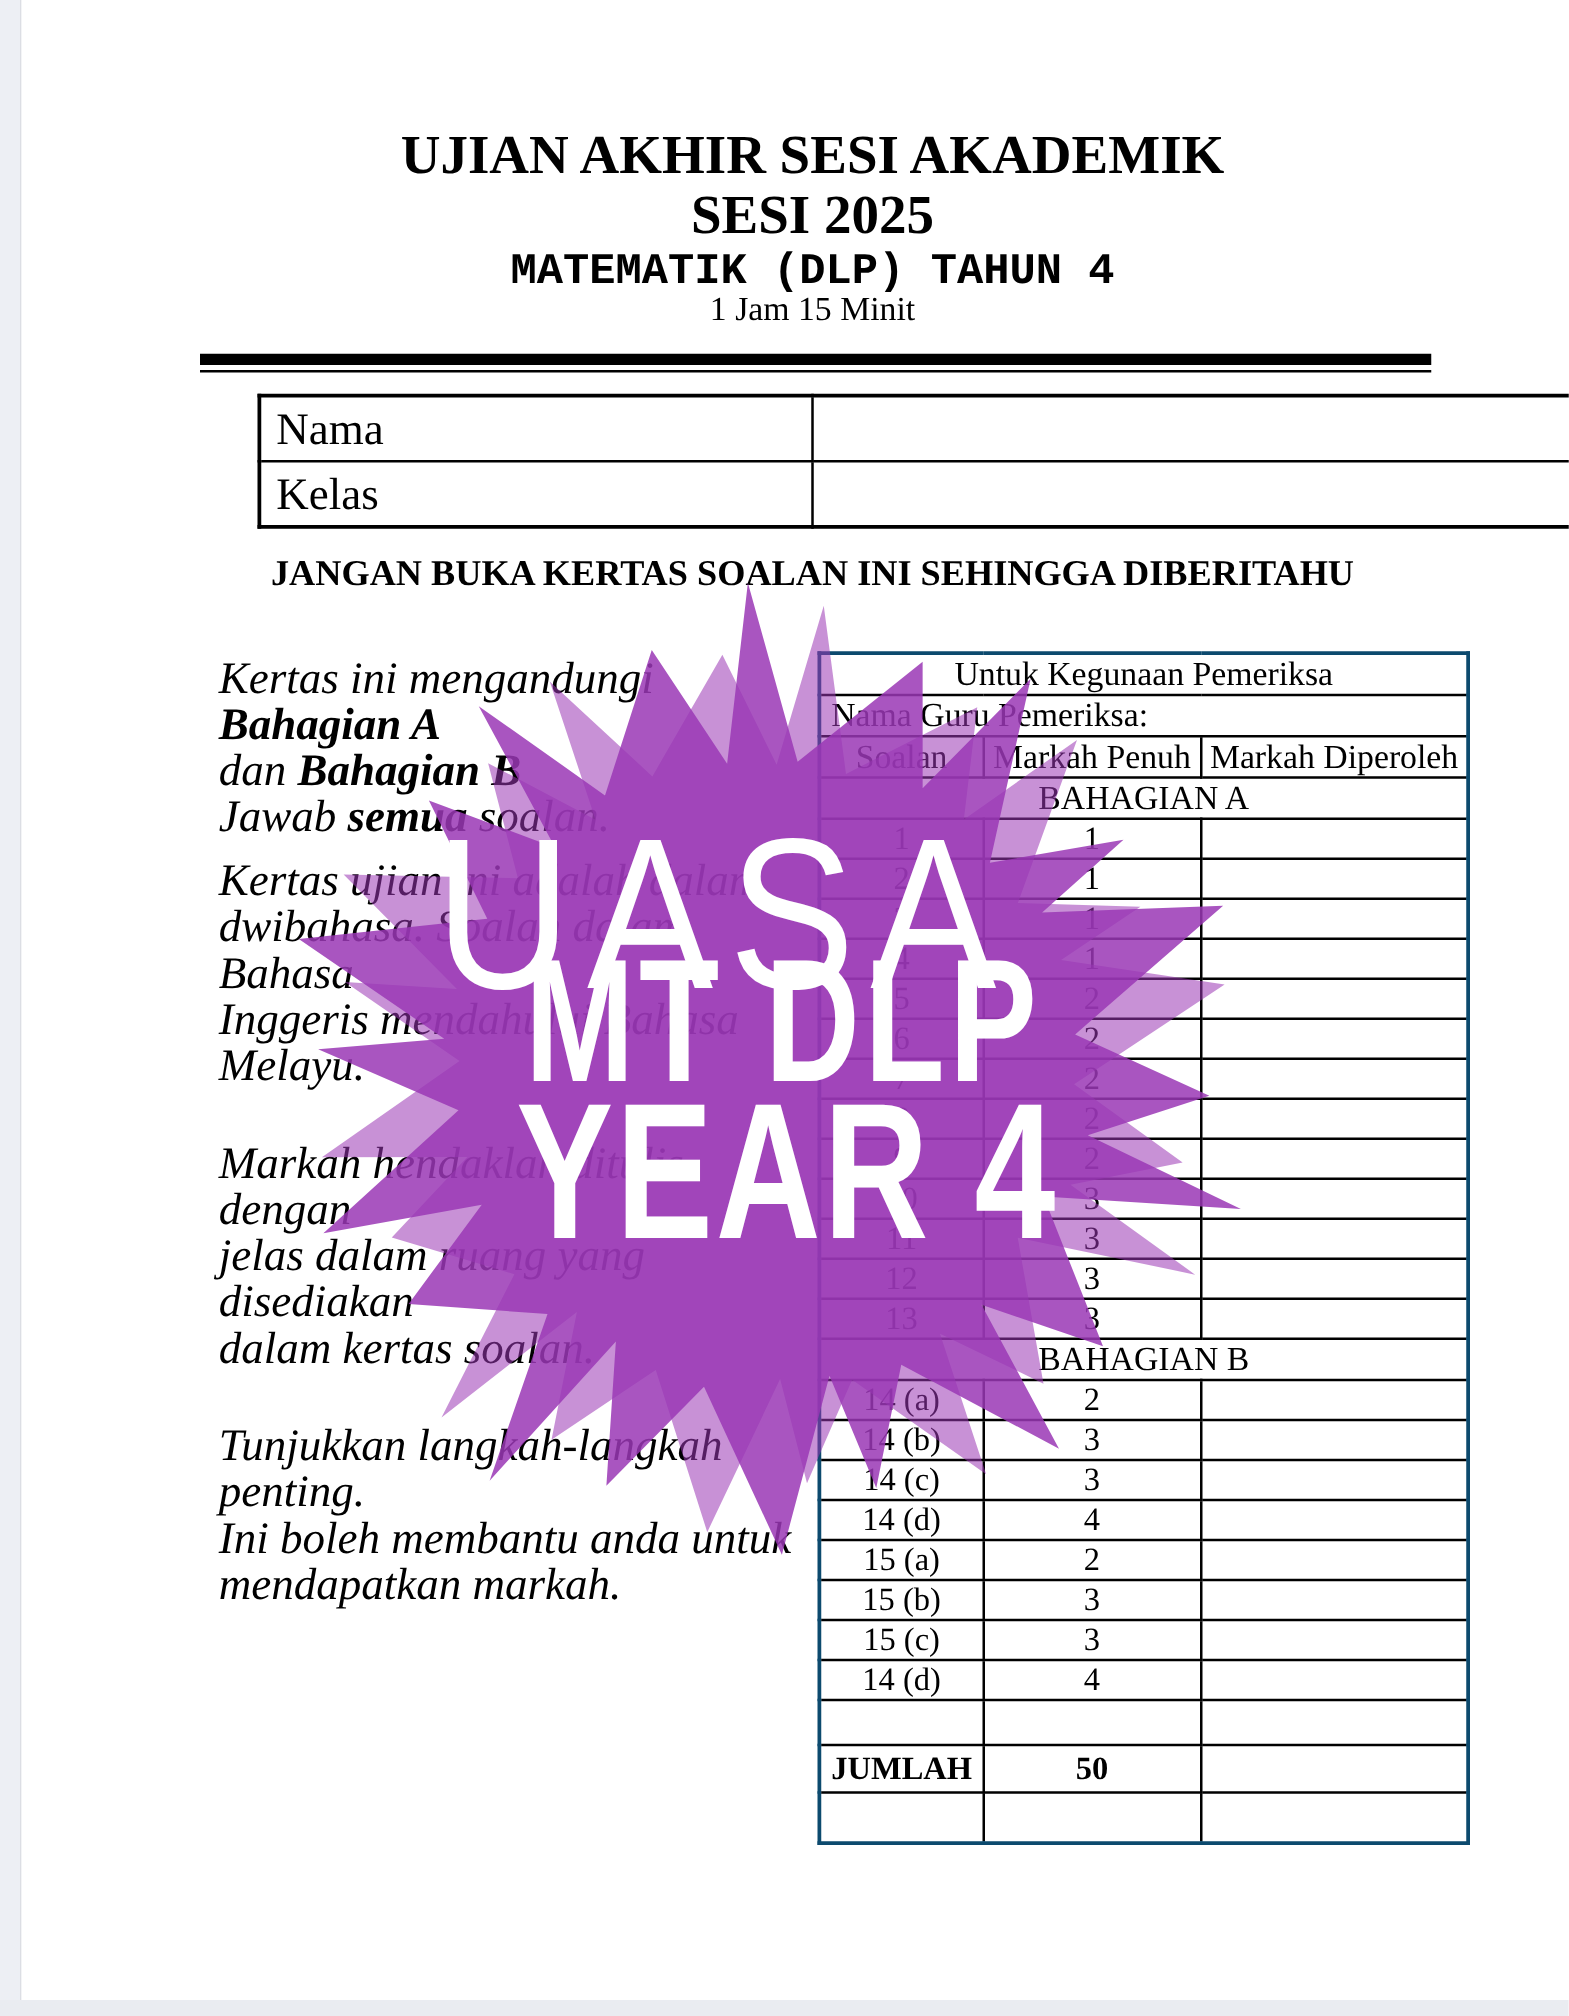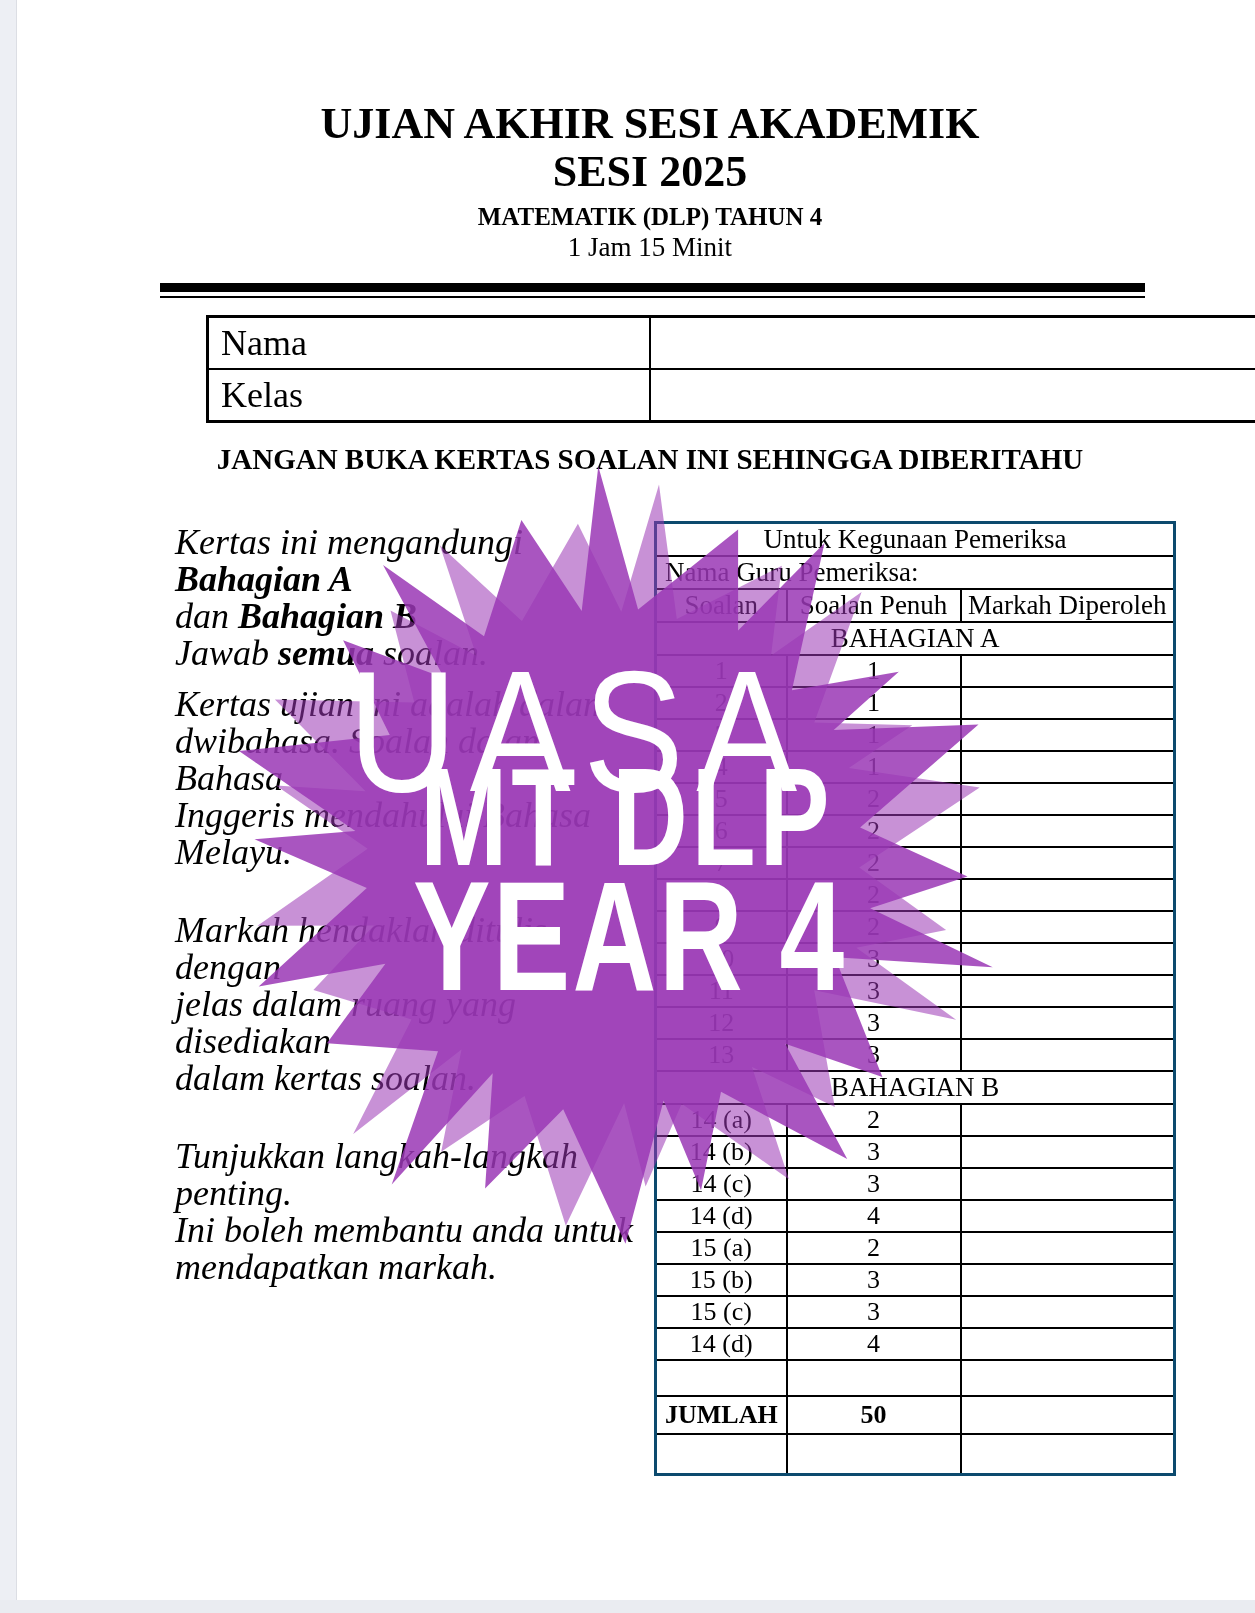--- a/index.html
+++ b/index.html
@@ -7,21 +7,21 @@
     width:1255px;height:1613px;position:relative;background:#ffffff;
     font-family:"Liberation Serif",serif;color:#000;overflow:hidden;
   }
   .abs{position:absolute;}
   
   .left-gutter{left:0;top:0;width:16px;height:1613px;background:#edeff4;border-right:1px solid #dcdee4;}
   .bottom-gutter{left:0;top:1600px;width:1255px;height:13px;background:#eaecf1;}
   
   .title-line{left:150px;width:1000px;text-align:center;font-weight:bold;}
   .t-main{font-size:44px;line-height:48px;}
-  .t-sub{font-size:25px;line-height:34px;}
+  .t-sub{font-size:35px;line-height:34px;font-family:Liberation Mono, monospace;}
   .t-dur{font-size:27px;line-height:30px;font-weight:normal;}
   
   .rule-thick{left:160px;width:985px;top:283px;height:9px;background:#000;}
   .rule-thin{left:160px;width:985px;top:296px;height:2px;background:#000;}
   
   table{border-collapse:collapse;}
   .student-table{left:206px;top:315px;}
   .student-table table{width:1060px;table-layout:fixed;}
   .student-table td{border:2px solid #000;height:50px;font-size:36px;padding:0 0 0 12px;vertical-align:middle;}
   .student-table .val{width:600px;}
@@ -115,21 +115,21 @@
       </colgroup>
     <tbody>
         <tr class="hrow">
       <td colspan="3">Untuk Kegunaan Pemeriksa</td>
     </tr>
     <tr class="hrow">
       <td colspan="3" class="left">Nama Guru Pemeriksa:</td>
     </tr>
     <tr class="hrow">
       <td>Soalan</td>
-      <td>Soalan Penuh</td>
+      <td>Markah Penuh</td>
       <td>Markah Diperoleh</td>
     </tr>
     <tr class="sec">
       <td colspan="3">BAHAGIAN A</td>
     </tr>
     </tbody>
       <tbody>
         <tr class="drow">
           <td>1</td>
           <td>1</td>

